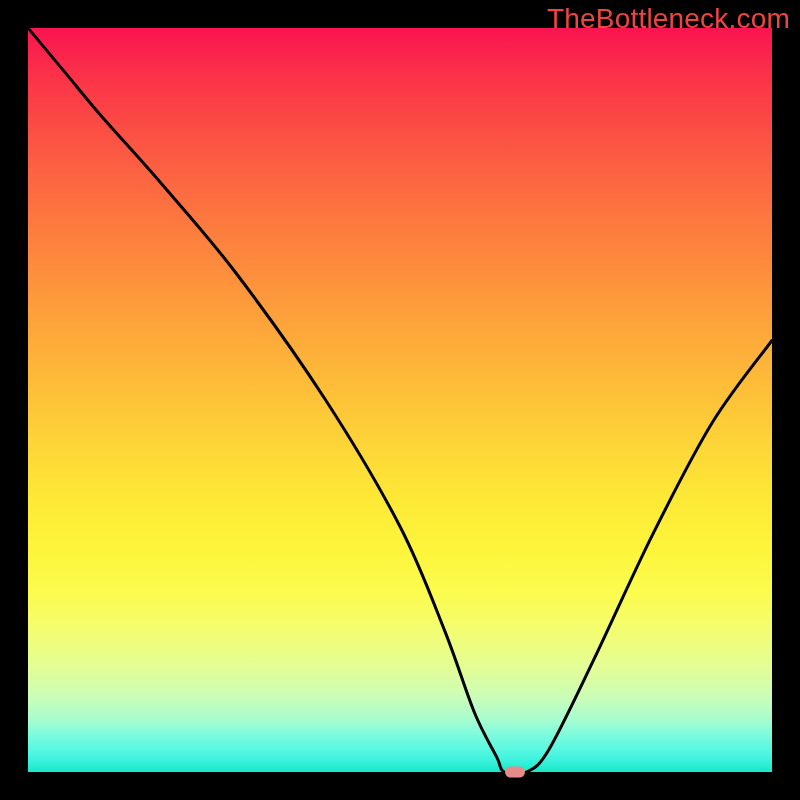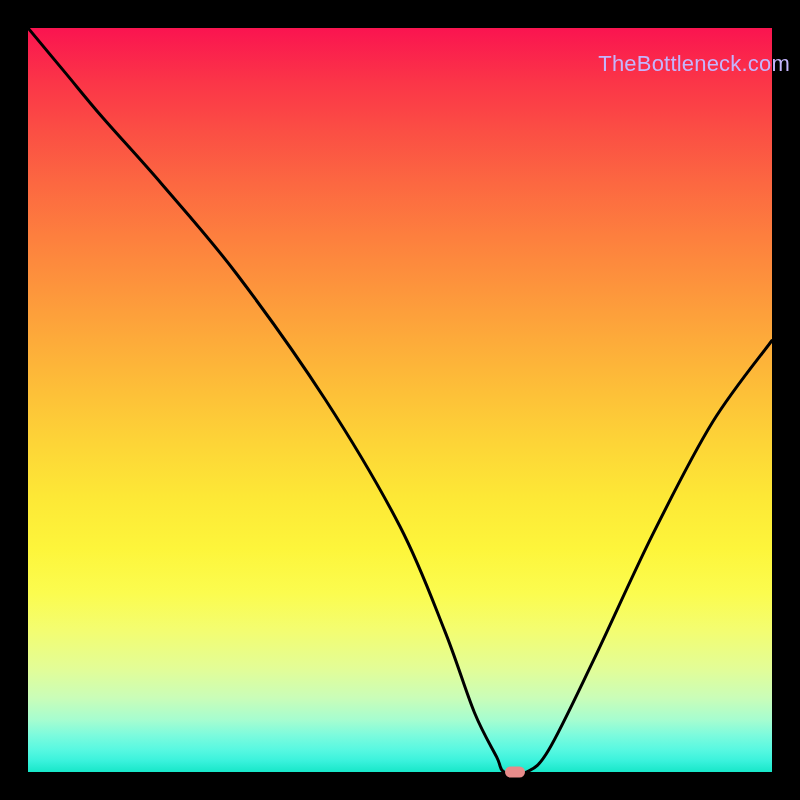--- a/index.html
+++ b/index.html
@@ -14,26 +14,25 @@
   .container {
     position: relative;
     width: 800px;
     height: 800px;
     background: #000;
   }
   .watermark {
     position: absolute;
     top: 3px;
     right: 10px;
-    color: #c4b5fd;
-    font-size: 22px;
+    color: #ef4444;
+    font-size: 28px;
     font-weight: 500;
     letter-spacing: 0.2px;
     z-index: 5;
-    margin-top: 48px;
   }
   .plot-area {
     position: absolute;
     left: 28px;
     top: 28px;
     width: 744px;
     height: 744px;
     background: linear-gradient(
       to bottom,
       #fa1450 0%,

